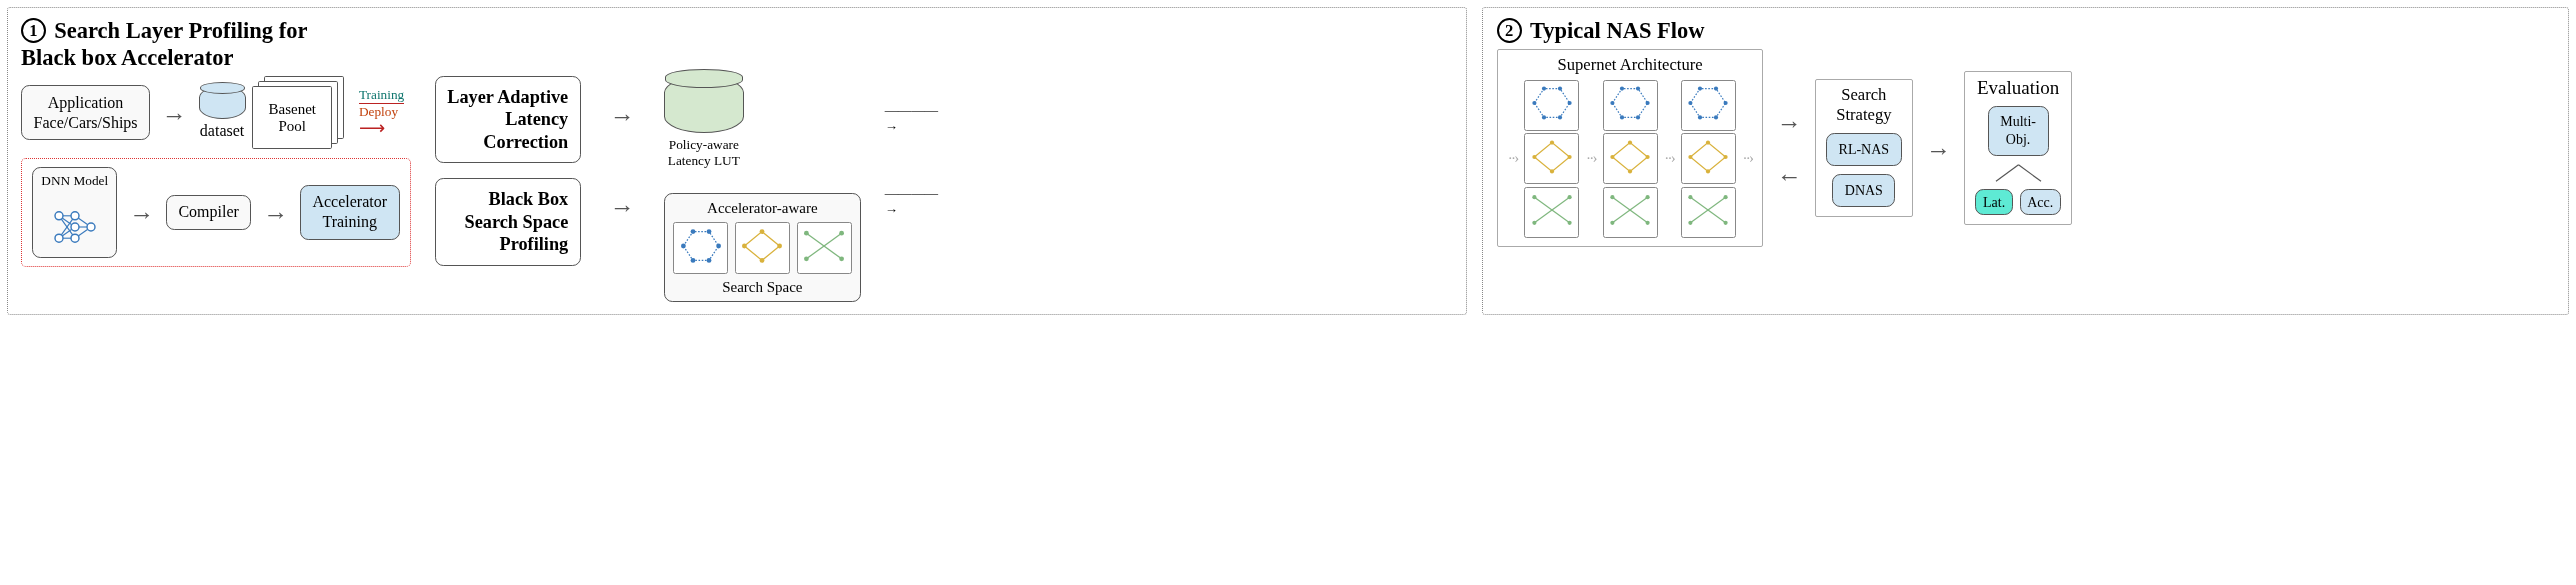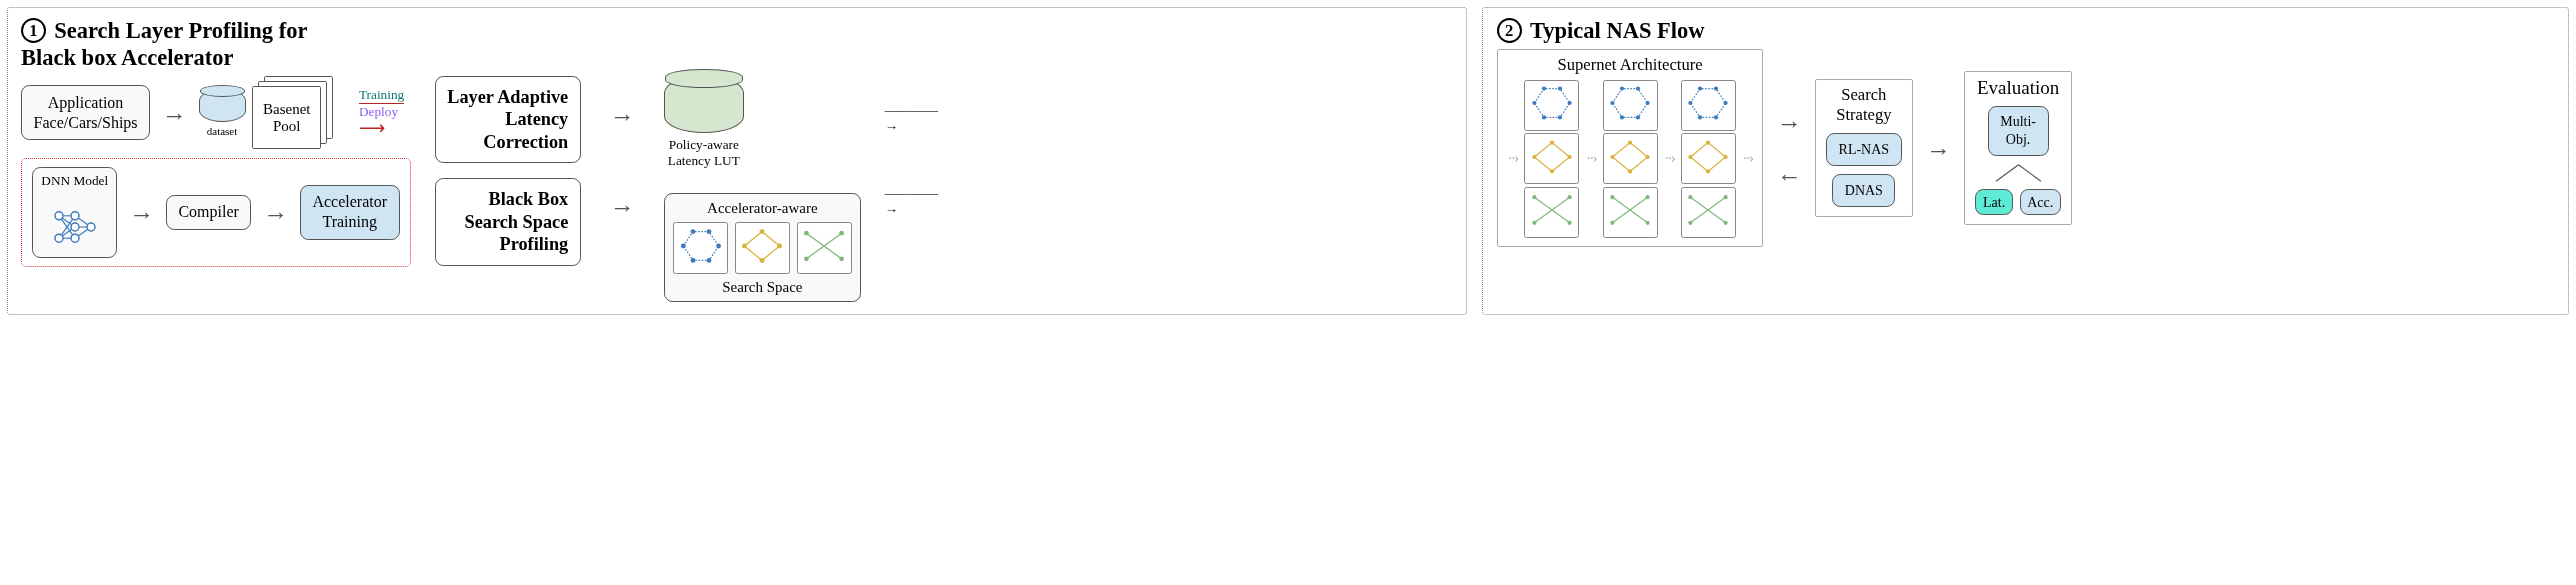--- a/index.html
+++ b/index.html
@@ -20,28 +20,28 @@
 .box-orange{background:#5eead4}
 .arrow{font-size:25px;color:#555;padding:0 5px}
 
 svg.mini{width:48px;height:40px}
 .dotted-red{border:1.3px dotted #d33;border-radius:5px;padding:8.3px 10px}
 .dataset{width:47px;height:33px;background:#cfe5f3;border:1.3px solid #555;border-radius:23px/11.6px;position:relative}
 .dataset::before{content:"";position:absolute;top:-5px;left:0;right:0;height:10px;border:1.3px solid #555;border-radius:23px/5.8px;background:#cfe5f3}
 .lut{width:80px;height:57px;background:#d5e8cf;border:1.3px solid #555;border-radius:40px/16.6px;position:relative}
 .lut::before{content:"";position:absolute;top:-8.3px;left:0;right:0;height:16.6px;border:1.3px solid #555;border-radius:40px/8.3px;background:#d5e8cf}
 .stack{position:relative;width:100px;height:73px}
-.stack .sheet{position:absolute;width:69px;height:63px;border:1.3px solid #555;background:#fff;border-radius:1.7px}
+.stack .sheet{position:absolute;width:80px;height:63px;border:1.3px solid #555;background:#fff;border-radius:1.7px}
 .stack .sheet:nth-child(1){top:0;left:11.6px}
 .stack .sheet:nth-child(2){top:5px;left:5.8px}
 .stack .sheet:nth-child(3){top:10px;left:0;display:flex;align-items:center;justify-content:center;font-size:15px;text-align:center;line-height:1.15}
-.label-below{font-size:11px;text-align:right;margin-top:3px}
+.label-below{font-size:16px;text-align:right;margin-top:3px}
 .train-deploy{font-size:13.3px;font-family:Georgia,serif}
 .train-deploy .t{color:#0f766e;border-bottom:0.8px solid #b22}
-.train-deploy .d{color:#8b5cf6}
+.train-deploy .d{color:#c2410c}
 .longarr{width:50px;height:20px;display:flex;align-items:center}
 .supernet-frame{border:1.3px solid #aaa;border-radius:2px;padding:5px 10px 8.3px}
 .cell-frame{border:1.2px solid #888;border-radius:2.5px;padding:2.5px;background:#fff}
 .cell-col{display:flex;flex-direction:column;gap:2.5px}
 .dot-arrow{color:#aaa;font-size:15px;letter-spacing:-1.7px}
 .gap8{gap:6.7px}.gap10{gap:8.3px}.gap14{gap:24px}.gap18{gap:15px}
 .mt6{margin-top:5px}
 </style>
 </head>
 <body>

